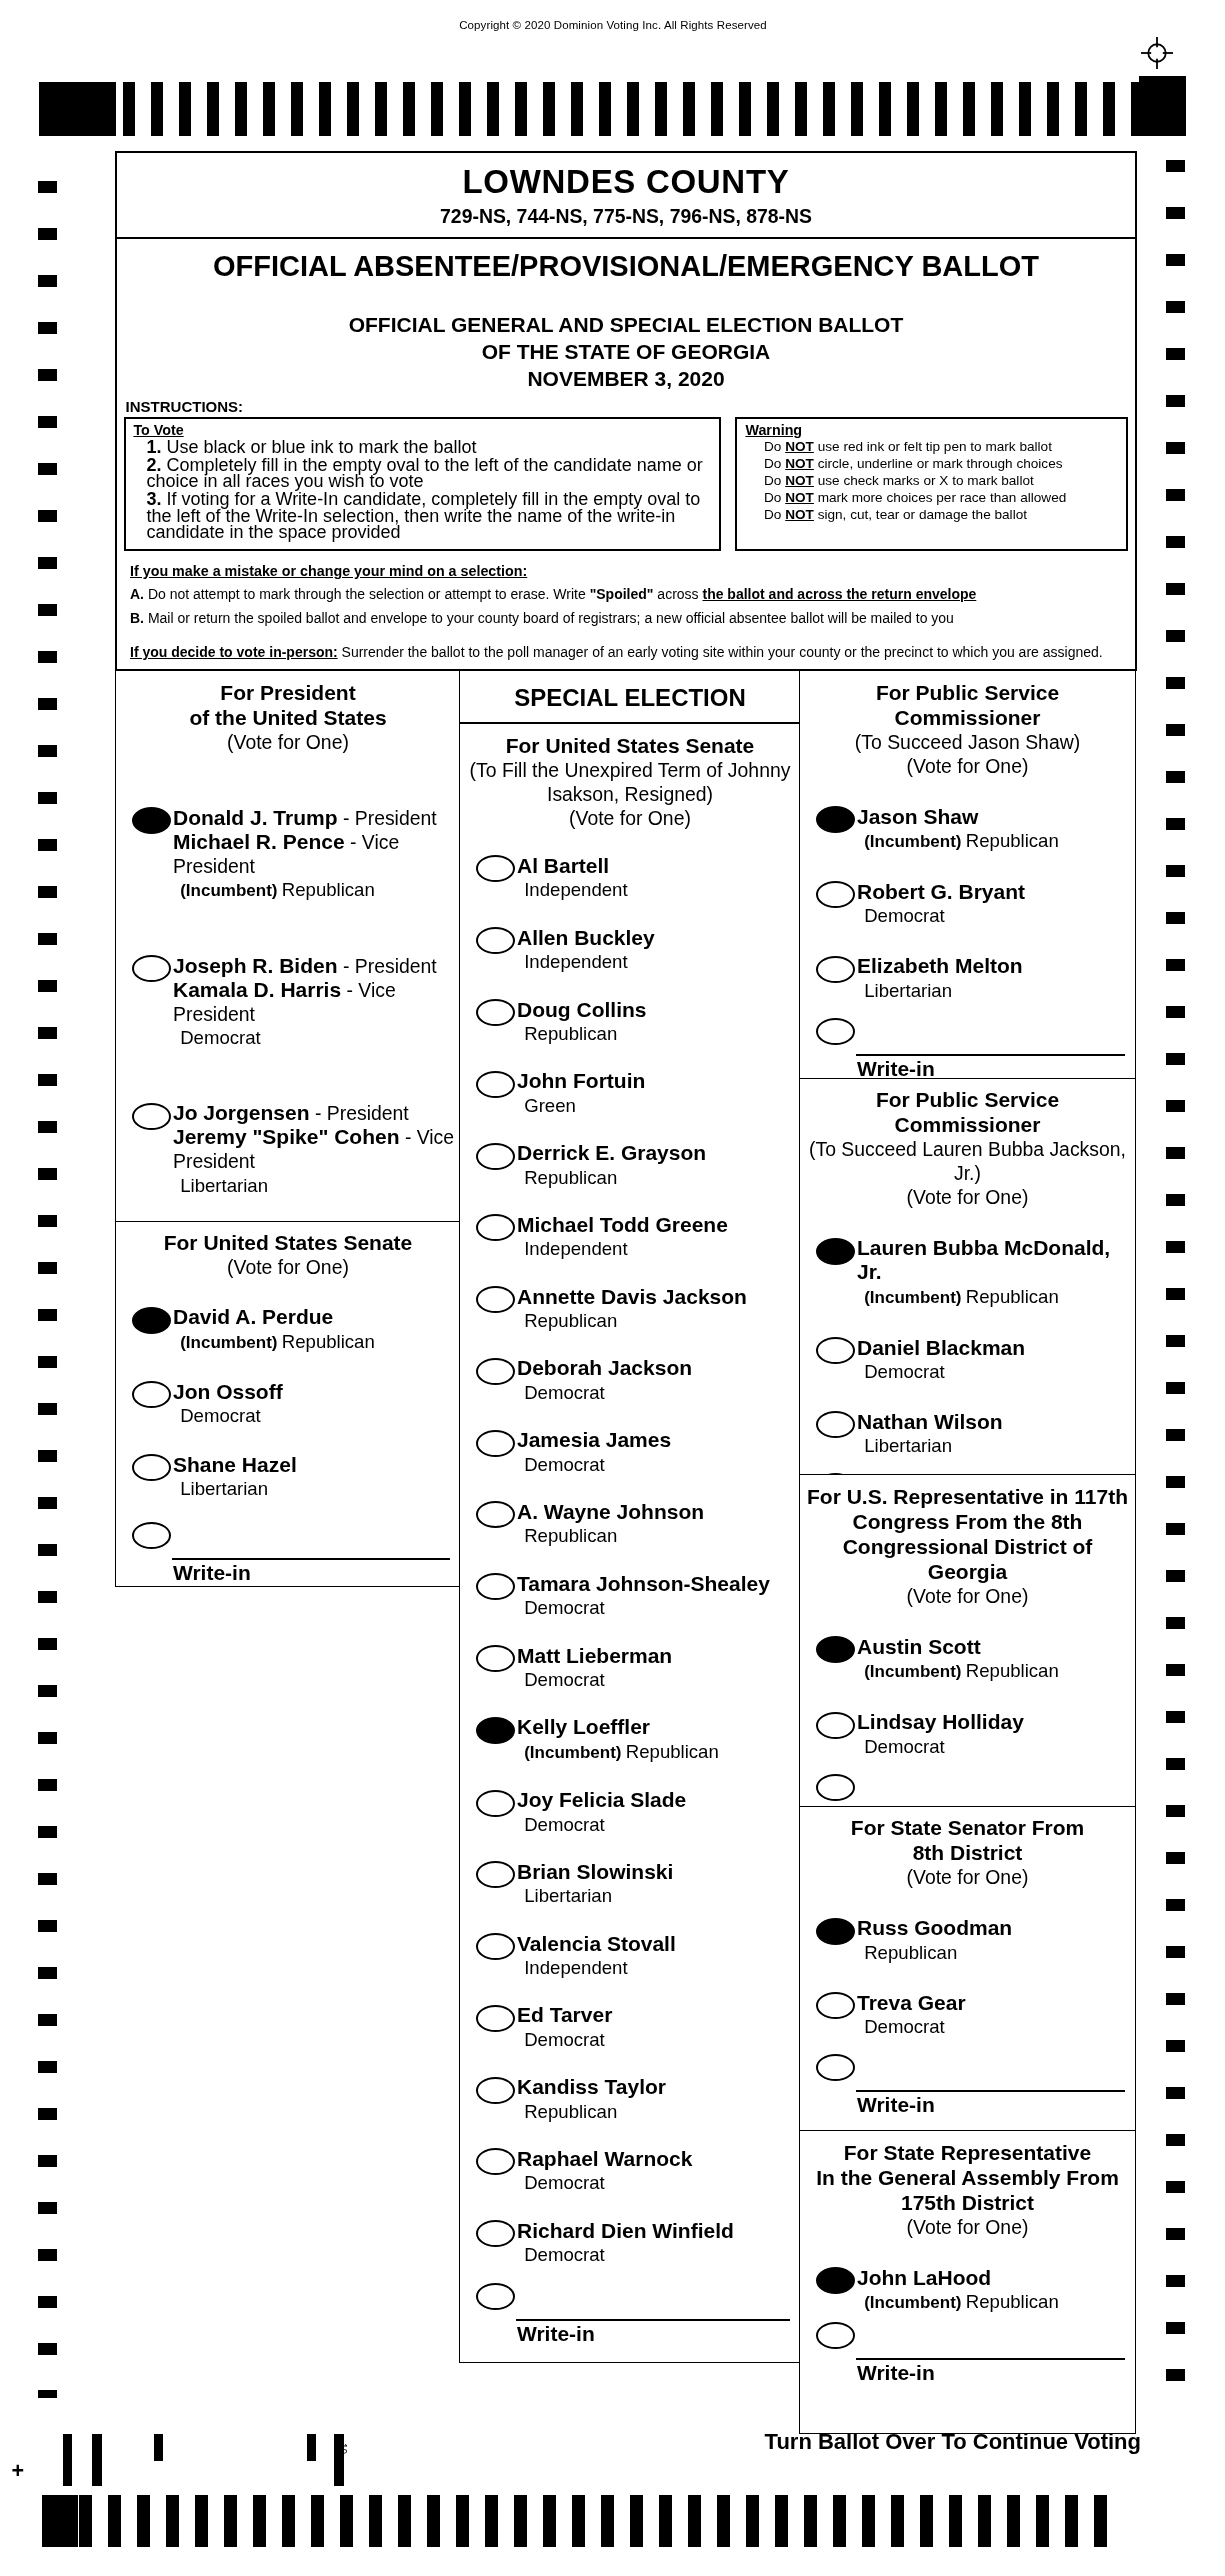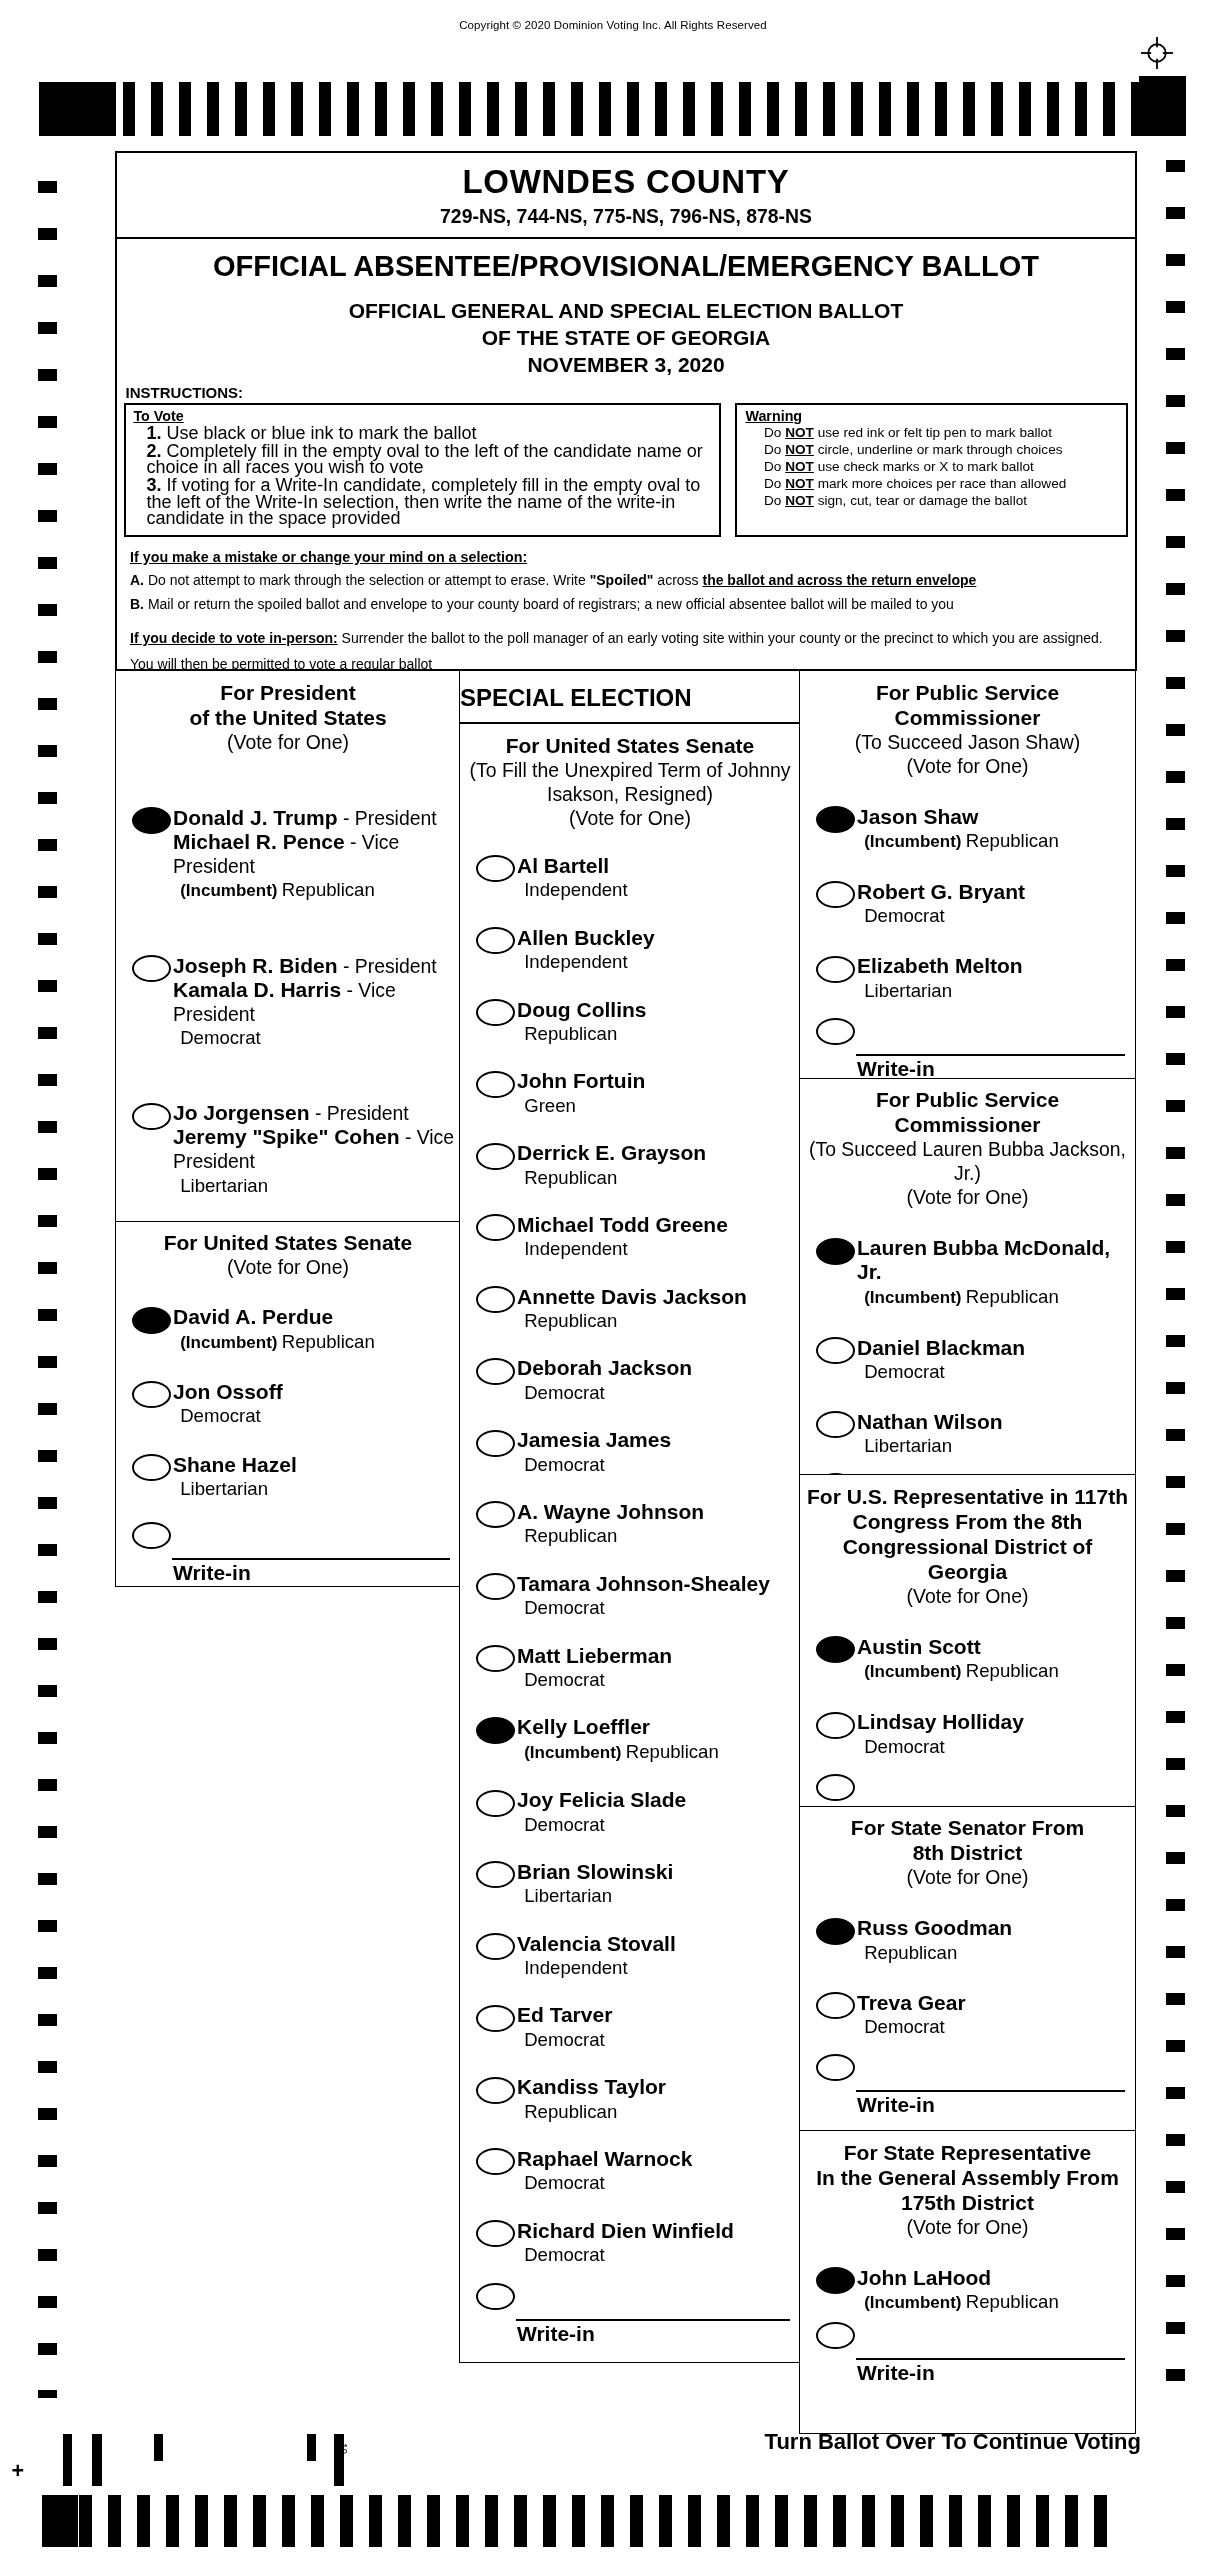--- a/index.html
+++ b/index.html
@@ -24,21 +24,21 @@
   .plus{position:absolute;left:11.5px;top:2459px;font-size:21.5px;font-weight:700;}
   .stub{position:absolute;left:348px;top:2443px;font-size:10px;transform:rotate(90deg);transform-origin:left top;}
   .turnover{position:absolute;right:85px;top:2429px;font-size:22px;font-weight:700;}
   
   .hbox{position:absolute;left:115px;top:151px;width:1022px;height:520px;
         border:2.2px solid #000;box-sizing:border-box;}
   .county{font-size:33px;font-weight:700;text-align:center;margin-top:10px;letter-spacing:0.7px;}
   .styles{font-size:19.4px;font-weight:700;text-align:center;margin:4.3px 0 8.6px;}
   .hrule{border-top:2.2px solid #000;}
   .btitle{font-size:29px;font-weight:700;text-align:center;margin:11.5px 0 4.3px;}
-  .sub1{font-size:21px;font-weight:700;text-align:center;margin-top:16px;}
+  .sub1{font-size:21px;font-weight:700;text-align:center;margin-top:30px;}
   .sub2,.bdate{font-size:21px;font-weight:700;text-align:center;margin-top:2.9px;}
   .instr{font-size:15px;font-weight:700;margin:7.2px 0 1.4px 8.6px;}
   .irow{display:flex;margin:0 7.2px;gap:14.3px;align-items:stretch;}
   .tovote{flex:0 0 578px;border:2.2px solid #000;padding:2.9px 7.2px 8.6px;}
   .warn{flex:1;border:2.2px solid #000;padding:2.9px 8.6px 8.6px;}
   .boxtitle{font-size:14.3px;font-weight:700;text-decoration:underline;}
   .tv-item{font-size:18px;line-height:16.5px;margin:1.4px 0 0 13px;}
   .tv-item .num{font-weight:700;}
   .warn-item{font-size:13.6px;line-height:17px;margin-left:18.6px;}
   .notu{font-weight:700;text-decoration:underline;}
@@ -58,21 +58,21 @@
   .contest{border:1.4px solid #000;box-sizing:border-box;overflow:hidden;position:relative;background:#fff;}
   .contest + .contest{margin-top:-1.4px;}
   .column-left .contest:nth-of-type(1){height:552px;}
   .column-left .contest:nth-of-type(2){height:366px;}
   .column-middle .contest{height:1693px;}
   .column-right .contest:nth-of-type(1){height:409px;}
   .column-right .contest:nth-of-type(2){height:398px;}
   .column-right .contest:nth-of-type(3){height:333px;}
   .column-right .contest:nth-of-type(4){height:326px;}
   .column-right .contest:nth-of-type(5){height:304px;}
-  .special-title{font-size:24px;font-weight:700;text-align:left;padding:13px 0 10px;
+  .special-title{font-size:24px;font-weight:700;text-align:center;padding:13px 0 10px;
                  border-bottom:2.2px solid #000;}
   .c-title{font-size:21px;line-height:25px;font-weight:700;text-align:center;margin:8.6px 5.7px 0;}
   .c-sub{font-size:19.4px;line-height:24px;text-align:center;margin:0 4.3px;}
   .candidate{position:relative;padding-left:57px;padding-right:4.3px;}
   .column-left .contest:nth-of-type(1) .candidate{margin-top:52px;}
   .column-left .contest:nth-of-type(1) .candidate:first-of-type{margin-top:17px;}
   .column-left .contest:nth-of-type(2) .candidate{margin-top:26px;}
   .column-left .contest:nth-of-type(2) .candidate:first-of-type{margin-top:17px;}
   .column-middle .candidate{margin-top:24.4px;}
   .column-middle .candidate:first-of-type{margin-top:18.6px;}

